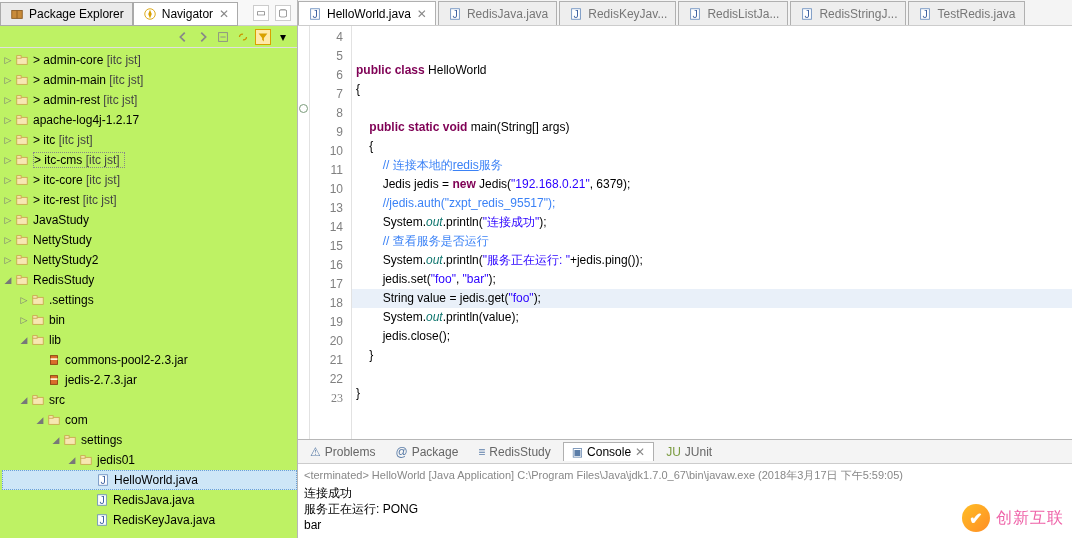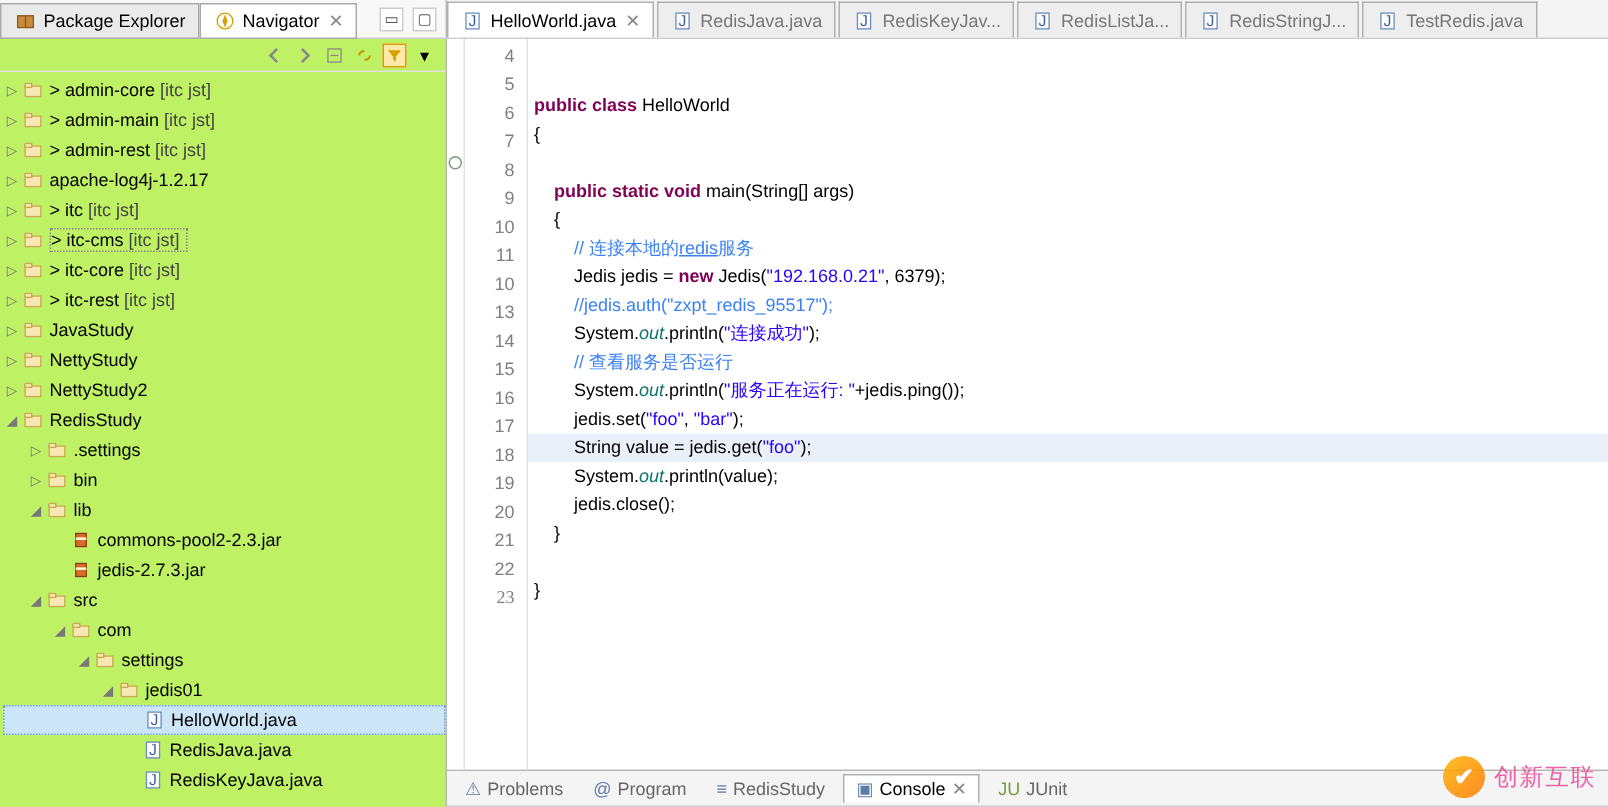--- a/index.html
+++ b/index.html
@@ -462,34 +462,42 @@
     <div class="code" id="code"><div class="code-line">&nbsp;</div><div class="code-line"><span class="kw">public</span> <span class="kw">class</span> HelloWorld</div><div class="code-line">{</div><div class="code-line">&nbsp;</div><div class="code-line">    <span class="kw">public</span> <span class="kw">static</span> <span class="kw">void</span> main(String[] args)</div><div class="code-line">    {</div><div class="code-line">        <span class="cm">// 连接本地的<u>redis</u>服务</span></div><div class="code-line">        Jedis jedis = <span class="kw">new</span> Jedis(<span class="str">"192.168.0.21"</span>, 6379);</div><div class="code-line">        <span class="cm">//jedis.auth("zxpt_redis_95517");</span></div><div class="code-line">        System.<span class="fld">out</span>.println(<span class="str">"连接成功"</span>);</div><div class="code-line">        <span class="cm">// 查看服务是否运行</span></div><div class="code-line">        System.<span class="fld">out</span>.println(<span class="str">"服务正在运行: "</span>+jedis.ping());</div><div class="code-line">        jedis.set(<span class="str">"foo"</span>, <span class="str">"bar"</span>);</div><div class="code-line hl">        String value = jedis.get(<span class="str">"foo"</span>);</div><div class="code-line">        System.<span class="fld">out</span>.println(value);</div><div class="code-line">        jedis.close();</div><div class="code-line">    }</div><div class="code-line">&nbsp;</div><div class="code-line">}</div><div class="code-line">&nbsp;</div></div>
   </div>
 
   <div class="bottom-tabs" id="btabs">
       <div class="btab">
         <span style="margin-right:4px;color:#5b7da8">⚠</span>
         <span>Problems</span>
       </div>
       <div class="btab">
         <span style="margin-right:4px;color:#5b7da8">@</span>
-        <span>Program</span>
+        <span>Package</span>
       </div>
       <div class="btab">
         <span style="margin-right:4px;color:#5b7da8">≡</span>
         <span>RedisStudy</span>
       </div>
       <div class="btab active">
         <span style="margin-right:4px;color:#5b7da8">▣</span>
         <span>Console</span> 
         <span style="margin-left:4px;color:#888">✕</span>
       </div>
       <div class="btab">
         <span style="margin-right:4px;color:#7a9b3f">JU</span>
         <span>JUnit</span>
       </div>
     </div>
+  <div class="console-body">
+    <div class="console-head">&lt;terminated&gt; HelloWorld [Java Application] C:\Program Files\Java\jdk1.7.0_67\bin\javaw.exe (2018年3月17日 下午5:59:05)</div>
+    <div id="console-lines">
+        <div class="cline">连接成功</div>
+        <div class="cline">服务正在运行: PONG</div>
+        <div class="cline">bar</div>
+      </div>
+  </div>
 
   <div class="watermark">
     <div class="logo">✔</div>
     <div class="txt">创新互联</div>
   </div>
 </div>
 
 </body></html>

